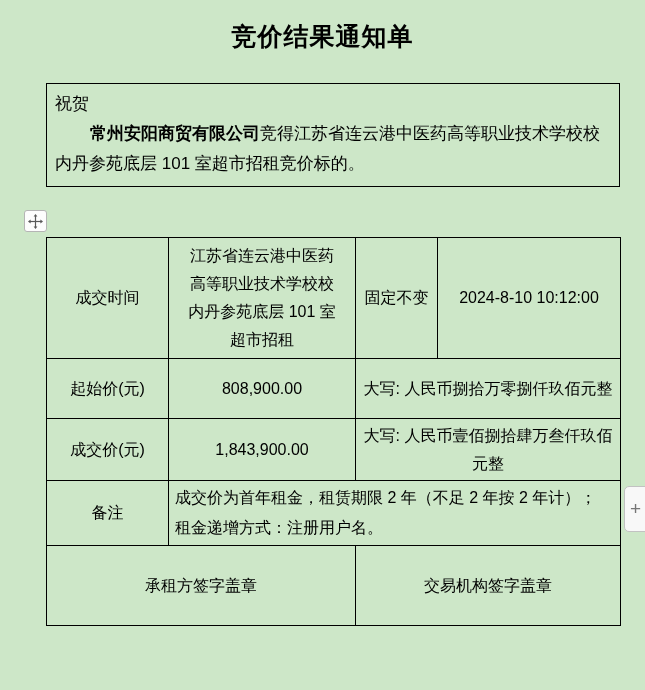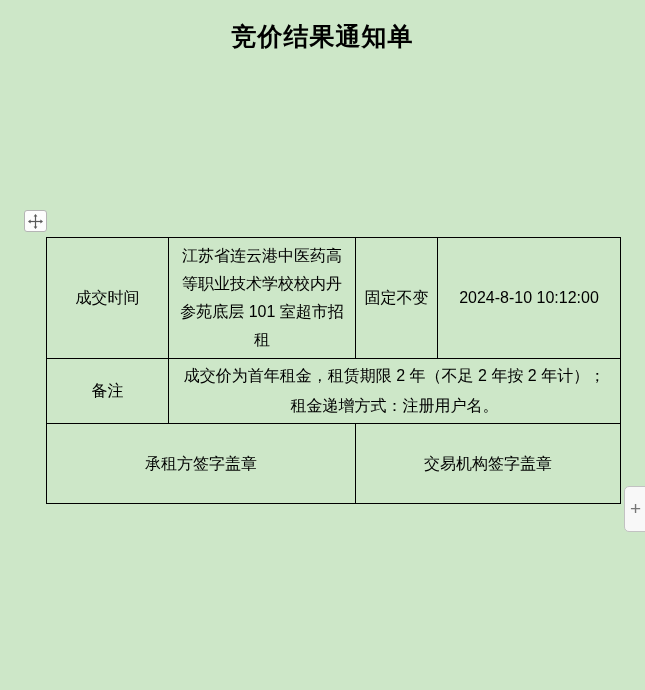--- a/index.html
+++ b/index.html
@@ -37,37 +37,41 @@
   }
   table.notice td{
     border:1.6px solid #000;
     text-align:center;vertical-align:middle;
     padding:2px 6px;box-sizing:border-box;
     line-height:28px;
     overflow:hidden;
   }
   td.caps{text-align:left;padding-left:8px;line-height:29px;}
   td.sign{text-align:left;padding-left:9px;}
-  .remark-line{text-align:center;line-height:30px;}
+  .remark-line{text-align:left;line-height:30px;}
   
   .plus-button{
     position:absolute;left:624px;top:486px;width:30px;height:46px;
     background:#f8f8f8;border:1px solid #c2c2c2;border-radius:5px;
     box-sizing:border-box;color:#767676;font-size:19px;
     display:flex;align-items:center;
     padding-left:5px;
   }
 </style>
 </head>
 <body>
 
 <div class="page">
 
   <h1 class="doc-title">竞价结果通知单</h1>
 
+  <div class="greeting-box">
+    <p>祝贺</p>
+    <p class="greet-para"><span class="greet-winner">常州安阳商贸有限公司</span><span>竞得江苏省连云港中医药高等职业技术学校校内丹参苑底层 101 室超市招租竞价标的。</span></p>
+  </div>
 
   <div class="move-handle">
     <svg width="15" height="15" viewBox="0 0 15 15">
       <g stroke="#595959" stroke-width="1.2" fill="#595959">
         <line x1="7.5" y1="2" x2="7.5" y2="13"></line>
         <line x1="2" y1="7.5" x2="13" y2="7.5"></line>
         <polygon points="7.5,0 5.6,2.6 9.4,2.6" stroke="none"></polygon>
         <polygon points="7.5,15 5.6,12.4 9.4,12.4" stroke="none"></polygon>
         <polygon points="0,7.5 2.6,5.6 2.6,9.4" stroke="none"></polygon>
         <polygon points="15,7.5 12.4,5.6 12.4,9.4" stroke="none"></polygon>
@@ -78,23 +82,33 @@
   <table class="notice">
     <colgroup>
       <col style="width:122px">
         <col style="width:187px">
         <col style="width:82px">
         <col style="width:183px">
     </colgroup>
     <tbody>
     <tr style="height:85px">
       <td>成交时间</td>
-      <td style="line-height:28px;padding:4px 6px;">江苏省连云港中医药高等职业技术学校校内丹参苑底层 101 室超市招租</td>
+      <td style="line-height:28px;padding:4px 14px;">江苏省连云港中医药高等职业技术学校校内丹参苑底层 101 室超市招租</td>
       <td>固定不变</td>
       <td>2024-8-10 10:12:00</td>
+    </tr>
+    <tr style="height:60px">
+      <td>起始价(元)</td>
+      <td>808,900.00</td>
+      <td class="caps" colspan="2">大写: 人民币捌拾万零捌仟玖佰元整</td>
+    </tr>
+    <tr style="height:62px">
+      <td>成交价(元)</td>
+      <td>1,843,900.00</td>
+      <td class="caps" colspan="2">大写: 人民币壹佰捌拾肆万叁仟玖佰元整</td>
     </tr>
     <tr style="height:63px">
       <td>备注</td>
       <td colspan="3">
         <div class="remark-line">成交价为首年租金，租赁期限 2 年（不足 2 年按 2 年计）；</div>
         <div class="remark-line">租金递增方式：注册用户名。</div>
       </td>
     </tr>
     <tr style="height:80px">
       <td class="sign" colspan="2">承租方签字盖章</td>

